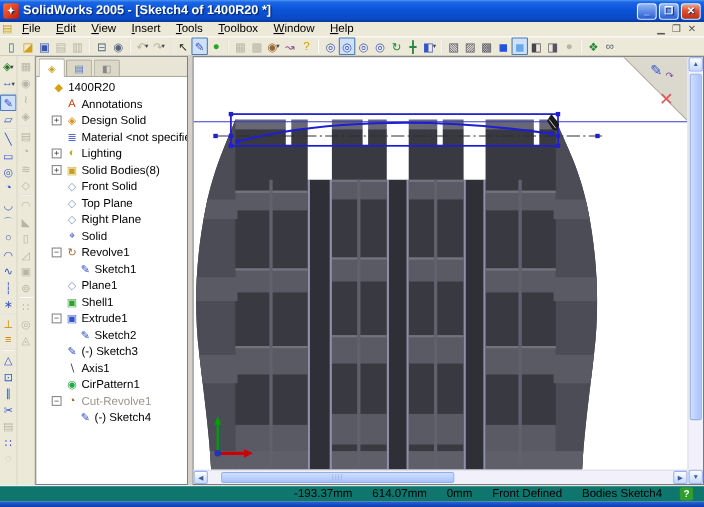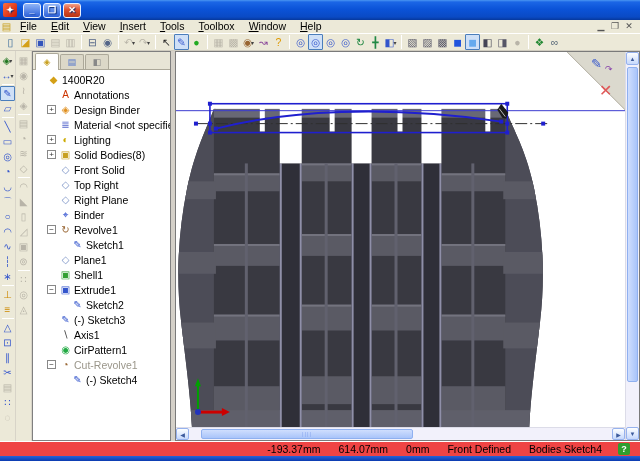--- a/index.html
+++ b/index.html
@@ -73,35 +73,36 @@
   .vsb .sb-btn{height:13px;width:100%;}
   .hsb .sb-btn{width:13px;height:100%;}
   .sb-track{position:relative;flex:1;}
   .vthumb{position:absolute;left:1px;right:1px;top:2px;height:87%;background:linear-gradient(90deg,#cfdefe,#a9c4fa);
     border:1px solid #8fb0f0;border-radius:2px;}
   .hthumb{position:absolute;top:1px;bottom:1px;left:12px;width:212px;background:linear-gradient(#cfdefe,#a9c4fa);
     border:1px solid #8fb0f0;border-radius:2px;display:flex;align-items:center;justify-content:center;
     color:#89a8ef;font-size:6px;letter-spacing:1px;}
 
   
-  .statusbar{height:15px;flex:none;display:flex;align-items:center;background:#ef4444;
+  .statusbar{height:15px;flex:none;display:flex;align-items:center;background:#0f766e;
     border-top:1px solid #fff;font-size:10.5px;color:#000;padding:0 10px;}
   .statusbar .sp{flex:1;}
   .statusbar span{margin-left:18px;white-space:nowrap;}
   .qt-icon{width:12px;height:12px;margin-left:16px;border-radius:2px;background:#2f9e2f;color:#fff;
     font-size:9px;font-weight:bold;display:inline-flex;align-items:center;justify-content:center;}
   .bottom-strip{height:5px;flex:none;background:linear-gradient(#2a62d8,#0a3bb0);}
 </style>
 </head>
 <body>
 
 <div class="window">
 
   <div class="titlebar">
     <span class="sw-logo">✦</span>
+    <span class="title-text">SolidWorks 2005 - [Sketch4 of 1400R20 *]</span>
     <span class="tb-btn">_</span>
     <span class="tb-btn">❐</span>
     <span class="tb-btn tb-close">✕</span>
   </div>
 
   <div class="menubar">
     <span class="child-icon">▤</span>
     <span style="display:flex;">
         <span class="menu-item"><u>F</u>ile</span>
         <span class="menu-item"><u>E</u>dit</span>
@@ -397,21 +398,21 @@
             <span class="tlabel">1400R20</span>
           </div>
           <div class="trow" style="padding-left: 14px;">
             <span class="texp empty"></span>
             <span class="ticon" style="color: rgb(204, 51, 0);">A</span>
             <span class="tlabel">Annotations</span>
           </div>
           <div class="trow" style="padding-left: 14px;">
             <span class="texp">+</span>
             <span class="ticon" style="color: rgb(224, 144, 32);">◈</span>
-            <span class="tlabel">Design Binder</span>
+            <span class="tlabel">Design Solid</span>
           </div>
           <div class="trow" style="padding-left: 14px;">
             <span class="texp empty"></span>
             <span class="ticon" style="color: rgb(85, 102, 204);">≣</span>
             <span class="tlabel">Material &lt;not specified&gt;</span>
           </div>
           <div class="trow" style="padding-left: 14px;">
             <span class="texp">+</span>
             <span class="ticon" style="color: rgb(204, 170, 0);">◐</span>
             <span class="tlabel">Lighting</span>
@@ -422,31 +423,31 @@
             <span class="tlabel">Solid Bodies(8)</span>
           </div>
           <div class="trow" style="padding-left: 14px;">
             <span class="texp empty"></span>
             <span class="ticon" style="color: rgb(127, 150, 200);">◇</span>
             <span class="tlabel">Front Solid</span>
           </div>
           <div class="trow" style="padding-left: 14px;">
             <span class="texp empty"></span>
             <span class="ticon" style="color: rgb(127, 150, 200);">◇</span>
-            <span class="tlabel">Top Right</span>
+            <span class="tlabel">Top Plane</span>
           </div>
           <div class="trow" style="padding-left: 14px;">
             <span class="texp empty"></span>
             <span class="ticon" style="color: rgb(127, 150, 200);">◇</span>
             <span class="tlabel">Right Plane</span>
           </div>
           <div class="trow" style="padding-left: 14px;">
             <span class="texp empty"></span>
             <span class="ticon" style="color: rgb(34, 68, 204);">⌖</span>
-            <span class="tlabel">Binder</span>
+            <span class="tlabel">Solid</span>
           </div>
           <div class="trow" style="padding-left: 14px;">
             <span class="texp">−</span>
             <span class="ticon" style="color: rgb(153, 102, 51);">↻</span>
             <span class="tlabel">Revolve1</span>
           </div>
           <div class="trow" style="padding-left: 26px;">
             <span class="texp empty"></span>
             <span class="ticon" style="color: rgb(51, 85, 204);">✎</span>
             <span class="tlabel">Sketch1</span>

